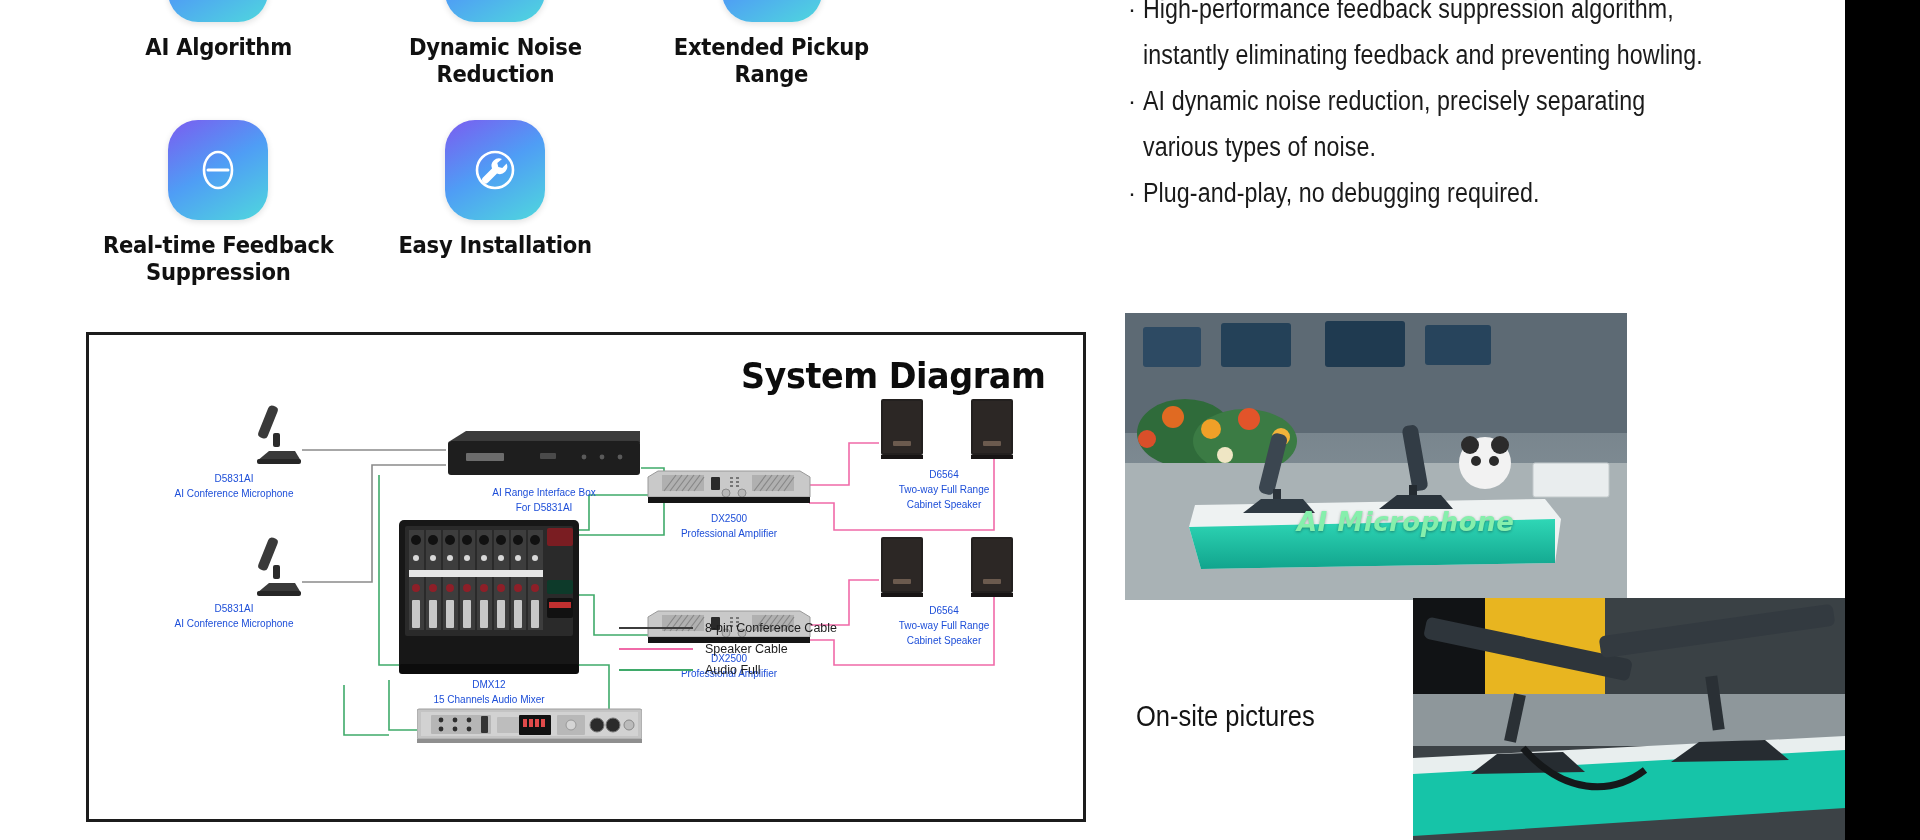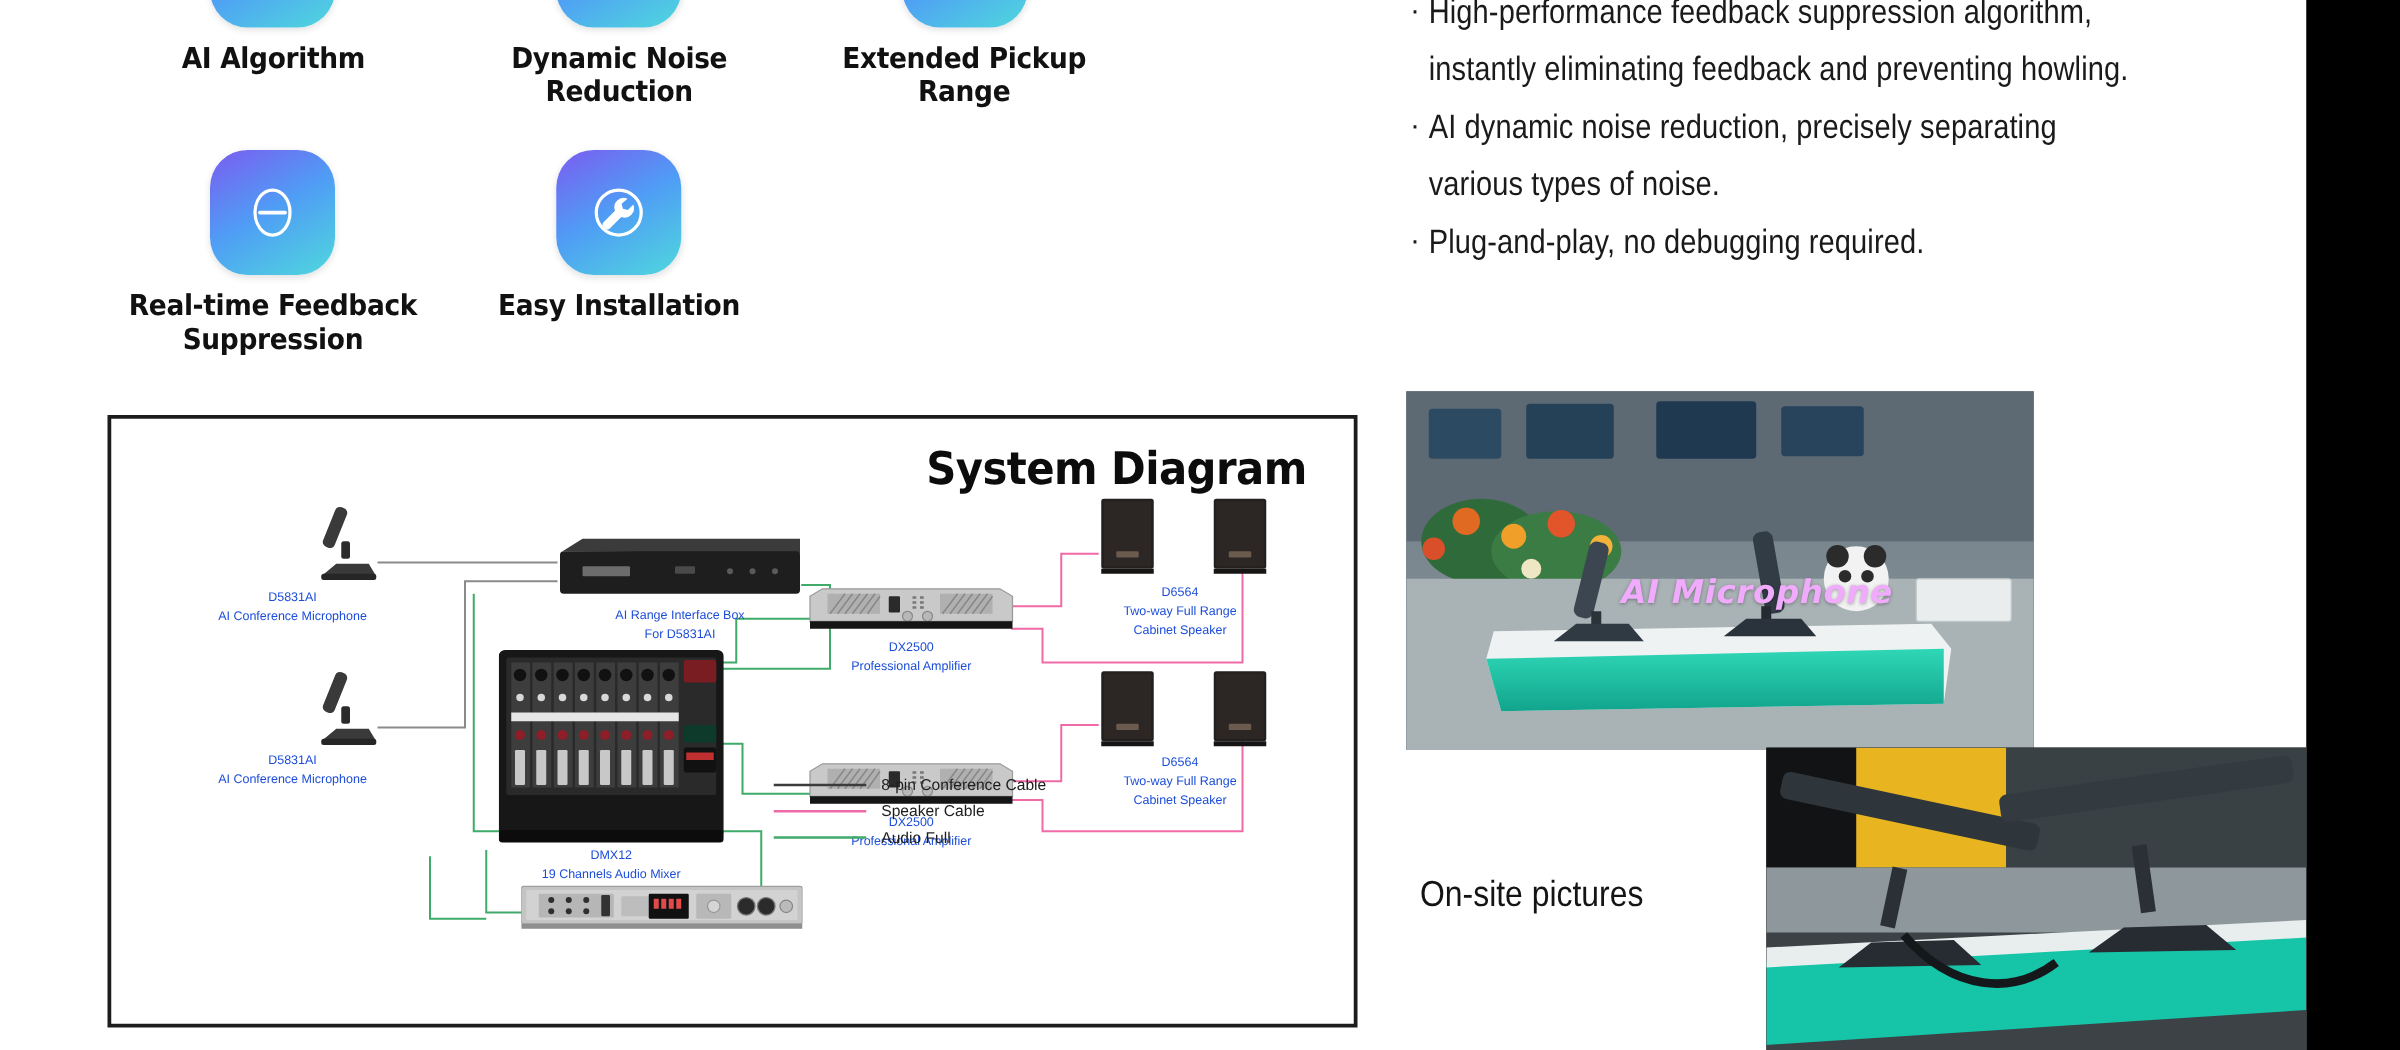--- a/index.html
+++ b/index.html
@@ -150,23 +150,24 @@
     color: #141414;
     transform: scaleX(.88);
     transform-origin: left center;
   }
   .podium-text {
     position: absolute;
     font-family: "DejaVu Sans", sans-serif;
     font-weight: 700;
     font-style: italic;
     font-size: 26px;
-    color: #f0abfc;
+    color: #86efac;
     text-shadow: 0 1px 3px rgba(0,0,0,.35);
     letter-spacing: .5px;
+    margin-top: 48px;
   }
 </style>
 </head>
 <body>
 
 <div id="page">
   <div id="canvas">
 
     <div id="feature-grid">
 
@@ -351,21 +352,21 @@
               <rect x="132" y="82" width="8" height="28" rx="1"></rect>
           </g>
           <rect x="148" y="10" width="26" height="18" rx="2" fill="#7a1d22"></rect>
           <rect x="148" y="62" width="26" height="14" rx="2" fill="#0d3a2a"></rect>
           <rect x="148" y="80" width="26" height="20" rx="2" fill="#111"></rect>
           <rect x="150" y="84" width="22" height="6" fill="#c03030"></rect>
           <rect x="0" y="146" width="180" height="10" rx="3" fill="#0c0c0c"></rect>
         </svg>
       </div>
       <div class="dev-label" style="left:290px;top:342px;width:220px;">DMX12
-19 Channels Audio Mixer</div>
+15 Channels Audio Mixer</div>
 
       <div class="amp" style="left:555px;top:132px;">
         <svg width="170" height="40" viewBox="0 0 170 40">
           <path d="M4 10 L14 4 L156 4 L166 10 L166 30 L4 30 Z" fill="#c9c9c9" stroke="#9a9a9a" stroke-width="1"></path>
           <rect x="18" y="8" width="42" height="16" fill="#b0b0b0"></rect>
           <g stroke="#888" stroke-width="1.2">
             <path d="M20 24 L32 8M26 24 L38 8M32 24 L44 8M38 24 L50 8M44 24 L56 8M50 24 L60 10"></path>
           </g>
           <rect x="108" y="8" width="42" height="16" fill="#b0b0b0"></rect>
           <g stroke="#888" stroke-width="1.2">

